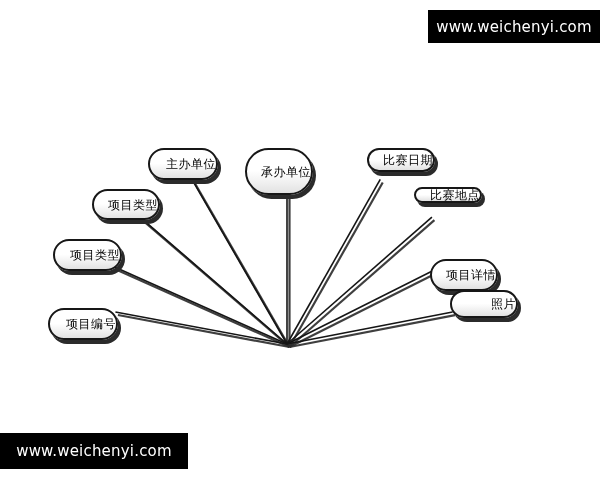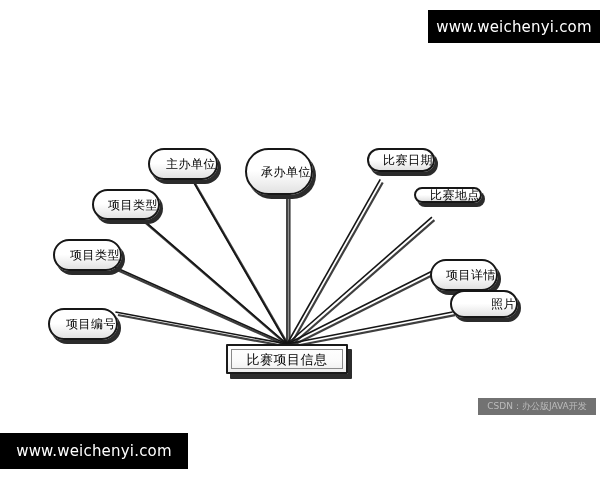--- a/index.html
+++ b/index.html
@@ -181,24 +181,19 @@
         <span>项目详情</span>
       </div>
       <div class="node" style="left: 48px; top: 290px; width: 70px; height: 32px; margin-top: 18px;">
         <span>项目编号</span>
       </div>
       <div class="node" style="left: 450px; top: 290px; width: 68px; height: 28px;">
         <span>照片</span>
       </div>
     </div>
 
-  <div class="entity-node" id="center-node" style="left: 226px; top: 344px; width: 122px; height: 30px;">
-    <span class="inner-rule"></span>
-    <span>比赛项目信息</span>
-  </div>
 
   <div class="watermark" id="watermark-top">www.weichenyi.com</div>
 
   <div class="watermark" id="watermark-bottom">www.weichenyi.com</div>
 
-  <div class="watermark" id="watermark-csdn">CSDN：办公版JAVA开发</div>
 
 </div>
 
 </body></html>

